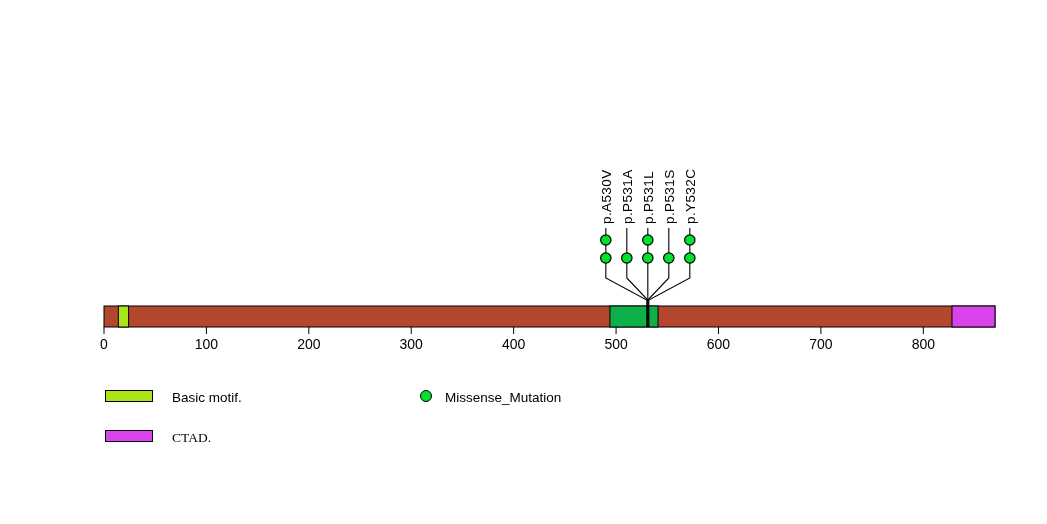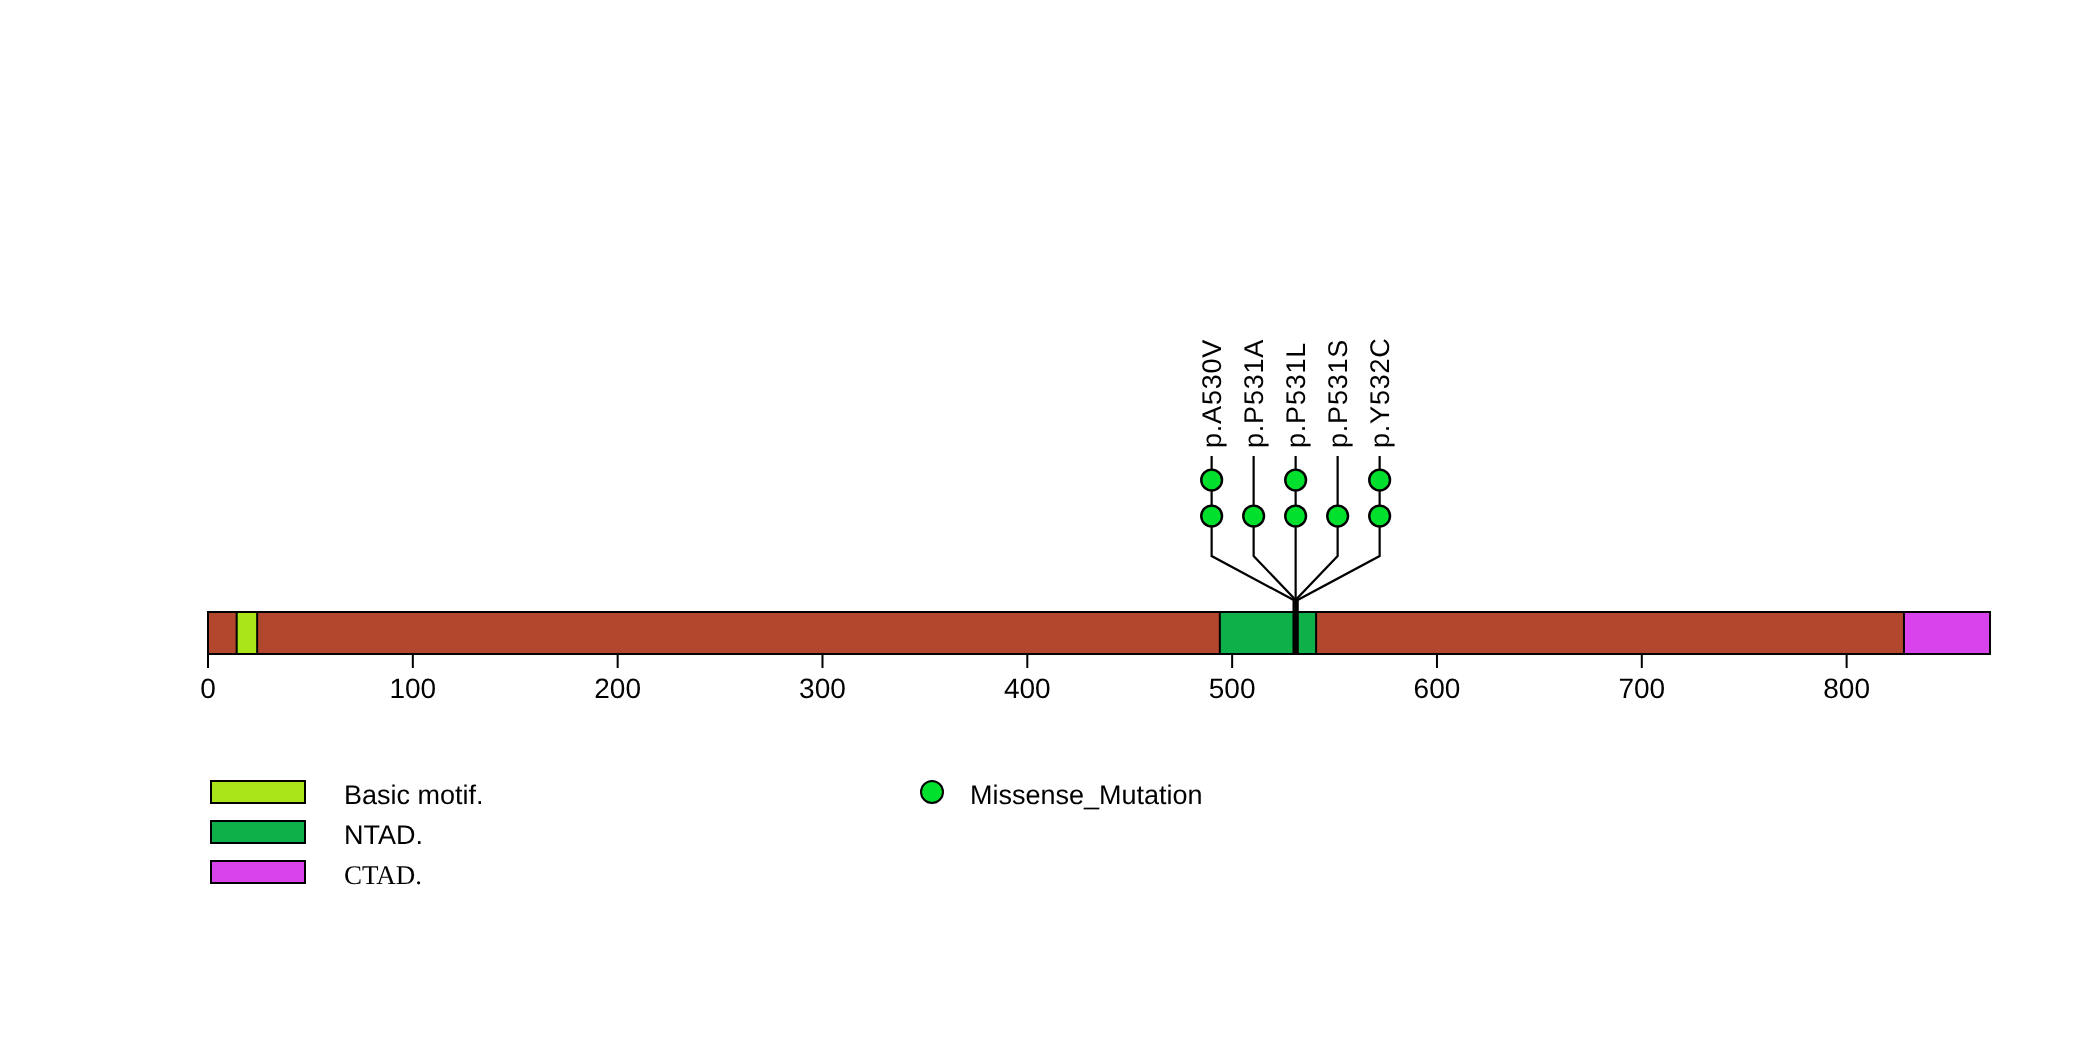--- a/index.html
+++ b/index.html
@@ -88,29 +88,25 @@
       <text transform="translate(694.6172413793103,224) rotate(-90)" text-anchor="start" font-size="13.5px" letter-spacing="0.4">p.Y532C</text>
     </svg>
 
   <div class="legend">
 
     <div class="legend-row" style="left:105px; top:390px; width:260px; height:11px;">
       <span class="legend-swatch" style="background: rgb(169, 229, 24);"></span>
       <span class="legend-label">Basic motif.</span>
     </div>
 
-    <div class="legend-row" style="left:105px; top:410px; width:260px; height:11px;">
-      <span class="legend-swatch" style="background: rgb(14, 176, 74);"></span>
-      <span class="legend-label">NTAD.</span>
-    </div>
 
     <div class="legend-row" style="left:105px; top:430px; width:260px; height:11px;font-family:Liberation Serif, serif;">
       <span class="legend-swatch" style="background: rgb(217, 67, 236);"></span>
       <span class="legend-label">CTAD.</span>
     </div>
 
-    <div class="legend-row" style="left:420px; top:390px; width:260px; height:11px;margin-left:40px;">
+    <div class="legend-row" style="left:420px; top:390px; width:260px; height:11px;">
       <span class="legend-circle" style="background: rgb(0, 224, 44);"></span>
       <span class="legend-circle-label">Missense_Mutation</span>
     </div>
 
   </div>
 </div>
 
 </body></html>

